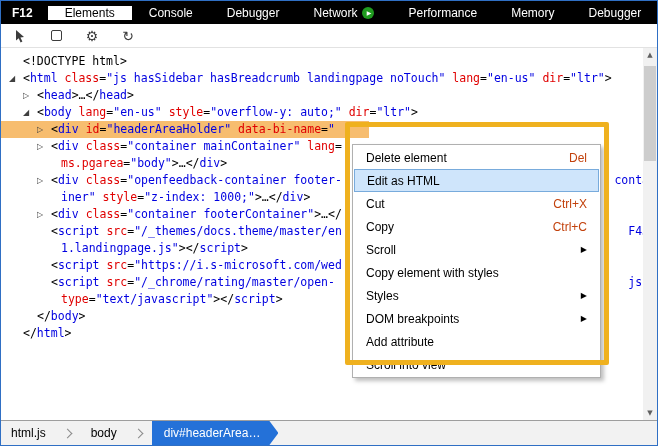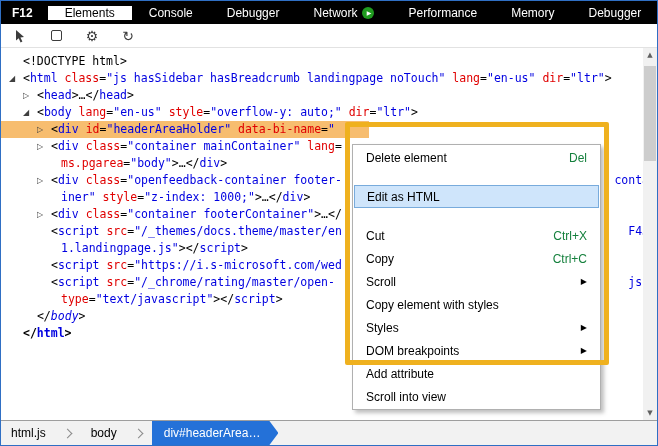--- a/index.html
+++ b/index.html
@@ -37,23 +37,23 @@
 
   
   .vscroll { position:absolute; top:0; right:0; width:14px; height:100%; background:#f1f1f1; }
   .sb-btn { position:absolute; left:0; width:14px; height:14px; display:flex; align-items:center; justify-content:center; color:#606060; font-size:7px; font-family:"DejaVu Sans",sans-serif; }
   .sb-up { top:0; } .sb-down { bottom:0; }
   .sb-thumb { position:absolute; left:1px; width:12px; top:18px; height:95px; background:#cdcdcd; }
 
   
   .context-menu { position:absolute; left:351px; top:96px; width:249px; background:#fff; border:1px solid #b0b0b0; box-shadow:3px 3px 4px rgba(0,0,0,0.25); z-index:30; padding:1px 0; }
   .menu-item { display:flex; align-items:center; height:23px; padding:0 13px; font-size:12px; color:#000; cursor:default; }
-  .menu-item.selected { background:#cfe5fb; border:1px solid #78abdc; margin:16px 1px; padding:0 12px; }
+  .menu-item.selected { background:#cfe5fb; border:1px solid #78abdc; margin:0 1px; padding:0 12px; }
   .mi-spacer { flex:1; }
-  .mi-shortcut { font-size:12px; color:#15803d; }
+  .mi-shortcut { font-size:12px; color:#c2410c; }
   .mi-arrow { font-size:8px; color:#000; font-family:"DejaVu Sans",sans-serif; }
   .menu-annotation { position:absolute; left:344px; top:74px; width:264px; height:243px; border:5px solid #efb11f; border-radius:2px; z-index:40; pointer-events:none; }
 
   
   .statusbar { position:absolute; left:0; right:0; bottom:0; height:25px; background:#f2f2f2; border-top:1px solid #9e9e9e; display:flex; align-items:stretch; font-size:12px;gap:8px; }
   .crumb { display:flex; align-items:center; padding:0 10px; color:#000; cursor:default; }
   .crumb.active { background:#2471d8; color:#fff; padding:0 18px 0 12px; clip-path:polygon(0 0, calc(100% - 9px) 0, 100% 50%, calc(100% - 9px) 100%, 0 100%); }
   .crumb-sep { width:7px; height:7px; border-top:1px solid #8a8a8a; border-right:1px solid #8a8a8a; transform:rotate(45deg); align-self:center; margin:0 2px 0 0; }
 </style>
 </head>
@@ -112,22 +112,22 @@
         <div class="line"><span class="line-main" style="padding-left: 36px;"><span class="arrow">▷</span><span class="seg-p">&lt;</span><span class="seg-t">div</span><span class="seg-p"> </span><span class="seg-a">class</span><span class="seg-p">=</span><span class="seg-v">"container mainContainer"</span><span class="seg-p"> </span><span class="seg-a">lang</span><span class="seg-p">=</span></span></div>
         <div class="line"><span class="line-main" style="padding-left: 46px;"><span class="arrow"></span><span class="seg-a">ms.pgarea</span><span class="seg-p">=</span><span class="seg-v">"body"</span><span class="seg-p">&gt;…&lt;/</span><span class="seg-t">div</span><span class="seg-p">&gt;</span></span></div>
         <div class="line"><span class="line-main" style="padding-left: 36px;"><span class="arrow">▷</span><span class="seg-p">&lt;</span><span class="seg-t">div</span><span class="seg-p"> </span><span class="seg-a">class</span><span class="seg-p">=</span><span class="seg-v">"openfeedback-container footer-</span></span><span class="line-right"><span class="seg-v">conta</span></span></div>
         <div class="line"><span class="line-main" style="padding-left: 46px;"><span class="arrow"></span><span class="seg-v">iner"</span><span class="seg-p"> </span><span class="seg-a">style</span><span class="seg-p">=</span><span class="seg-v">"z-index: 1000;"</span><span class="seg-p">&gt;…&lt;/</span><span class="seg-t">div</span><span class="seg-p">&gt;</span></span></div>
         <div class="line"><span class="line-main" style="padding-left: 36px;"><span class="arrow">▷</span><span class="seg-p">&lt;</span><span class="seg-t">div</span><span class="seg-p"> </span><span class="seg-a">class</span><span class="seg-p">=</span><span class="seg-v">"container footerContainer"</span><span class="seg-p">&gt;…&lt;/</span></span></div>
         <div class="line"><span class="line-main" style="padding-left: 36px;"><span class="arrow"></span><span class="seg-p">&lt;</span><span class="seg-t">script</span><span class="seg-p"> </span><span class="seg-a">src</span><span class="seg-p">=</span><span class="seg-v">"/_themes/docs.theme/master/en</span></span><span class="line-right"><span class="seg-v">F43</span></span></div>
         <div class="line"><span class="line-main" style="padding-left: 46px;"><span class="arrow"></span><span class="seg-v">1.landingpage.js"</span><span class="seg-p">&gt;&lt;/</span><span class="seg-t">script</span><span class="seg-p">&gt;</span></span></div>
         <div class="line"><span class="line-main" style="padding-left: 36px;"><span class="arrow"></span><span class="seg-p">&lt;</span><span class="seg-t">script</span><span class="seg-p"> </span><span class="seg-a">src</span><span class="seg-p">=</span><span class="seg-v">"https://i.s-microsoft.com/wed</span></span></div>
         <div class="line"><span class="line-main" style="padding-left: 36px;"><span class="arrow"></span><span class="seg-p">&lt;</span><span class="seg-t">script</span><span class="seg-p"> </span><span class="seg-a">src</span><span class="seg-p">=</span><span class="seg-v">"/_chrome/rating/master/open-</span></span><span class="line-right"><span class="seg-v">js"</span></span></div>
         <div class="line"><span class="line-main" style="padding-left: 46px;"><span class="arrow"></span><span class="seg-a">type</span><span class="seg-p">=</span><span class="seg-v">"text/javascript"</span><span class="seg-p">&gt;&lt;/</span><span class="seg-t">script</span><span class="seg-p">&gt;</span></span></div>
-        <div class="line"><span class="line-main" style="padding-left: 22px; font-style: italic;"><span class="arrow"></span><span class="seg-p">&lt;/</span><span class="seg-t">body</span><span class="seg-p">&gt;</span></span></div>
-        <div class="line"><span class="line-main" style="padding-left: 8px; font-weight: bold;"><span class="arrow"></span><span class="seg-p">&lt;/</span><span class="seg-t">html</span><span class="seg-p">&gt;</span></span></div>
+        <div class="line"><span class="line-main" style="padding-left: 22px;"><span class="arrow"></span><span class="seg-p">&lt;/</span><span class="seg-t">body</span><span class="seg-p">&gt;</span></span></div>
+        <div class="line"><span class="line-main" style="padding-left: 8px;"><span class="arrow"></span><span class="seg-p">&lt;/</span><span class="seg-t">html</span><span class="seg-p">&gt;</span></span></div>
       </div>
 
     <div class="vscroll">
       <div class="sb-btn sb-up">▲</div>
       <div class="sb-thumb"></div>
       <div class="sb-btn sb-down">▼</div>
     </div>
 
     <div class="context-menu">
         <div class="menu-item">

